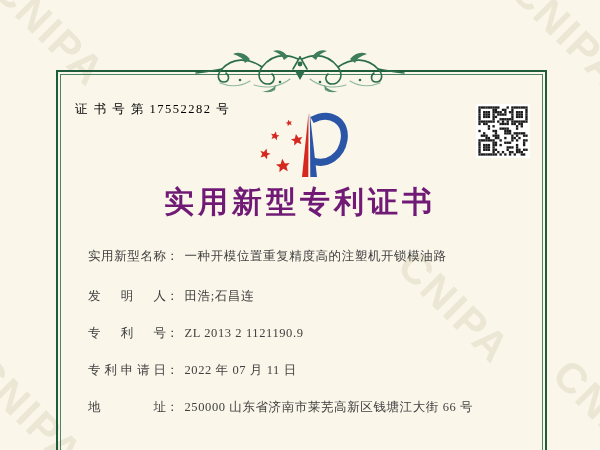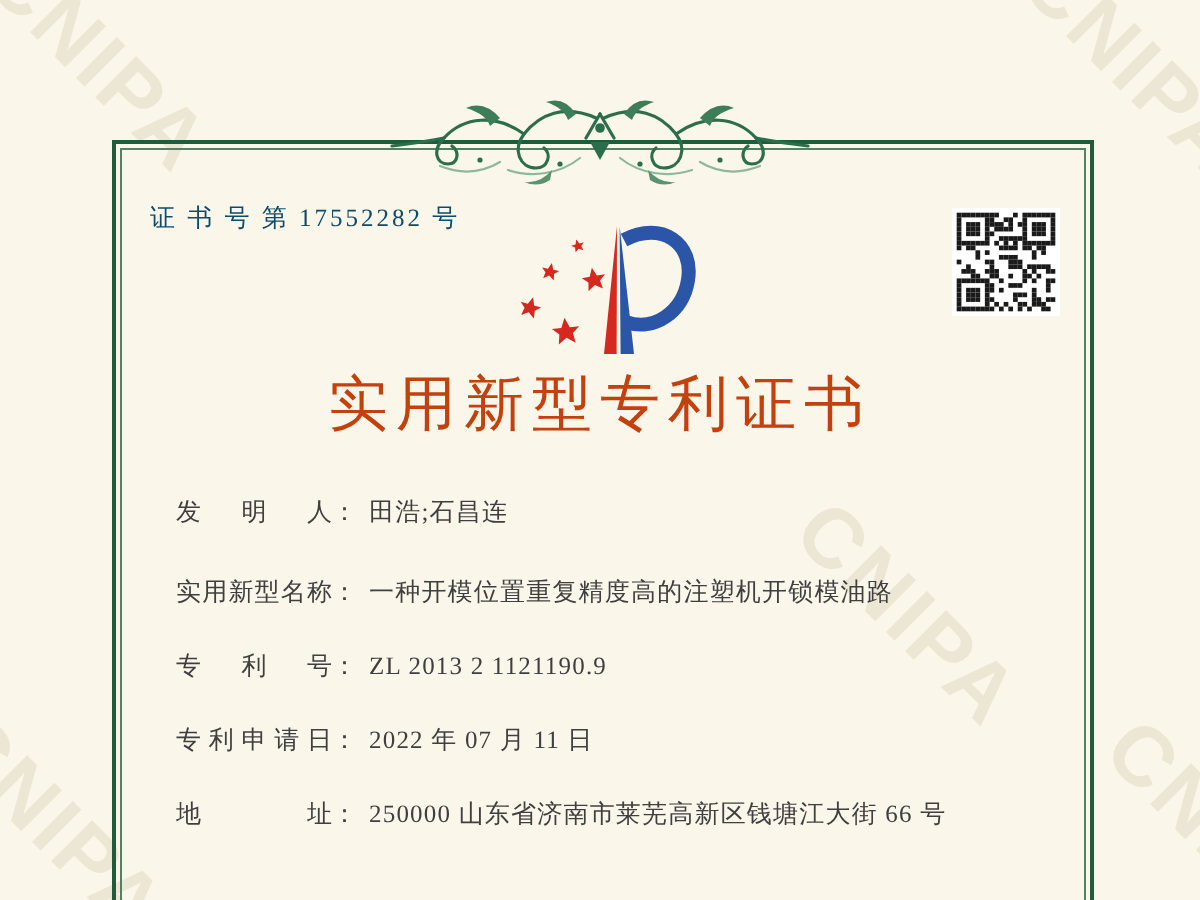--- a/index.html
+++ b/index.html
@@ -25,28 +25,28 @@
     position:absolute;left:2px;top:2px;right:2px;bottom:2px;
     border:1px solid #4e8465;
   }
   
   .ornament{
     position:absolute;left:195px;top:50px;width:210px;height:46px;z-index:2;
   }
   
   .cert-no{
     position:absolute;left:75px;top:101px;
-    font-size:12.5px;letter-spacing:1.5px;color:#0c4a6e;z-index:3;
+    font-size:12.5px;letter-spacing:1.5px;color:#000000;z-index:3;
   }
   .emblem{position:absolute;left:256px;top:109px;width:92px;height:76px;z-index:3;}
   .qr{position:absolute;left:476px;top:104px;width:54px;height:54px;z-index:3;}
   .page-title{
     position:absolute;left:0;top:182px;width:100%;
-    text-align:center;font-size:30px;font-weight:normal;
-    letter-spacing:4px;color:#c2410c;z-index:3;
+    text-align:center;font-size:30px;font-weight:bold;
+    letter-spacing:4px;color:#701a75;z-index:3;
   }
   
   .body-block{
     position:absolute;left:88px;top:248px;width:440px;z-index:3;
     font-size:12.5px;color:#3f3f3f;
   }
   .row{height:17px;line-height:17px;margin-bottom:20px;white-space:nowrap;}
   .row:first-child{margin-bottom:23px;}
   .lbl{
     display:inline-block;width:78px;
@@ -321,26 +321,26 @@
     <rect x="32.869565217391305" y="49.30434782608696" width="2.347826086956522" height="2.347826086956522" fill="#1a1a1a"></rect>
     <rect x="37.56521739130435" y="49.30434782608696" width="2.347826086956522" height="2.347826086956522" fill="#1a1a1a"></rect>
     <rect x="44.608695652173914" y="49.30434782608696" width="2.347826086956522" height="2.347826086956522" fill="#1a1a1a"></rect>
     <rect x="46.95652173913044" y="49.30434782608696" width="2.347826086956522" height="2.347826086956522" fill="#1a1a1a"></rect>
   </svg>
 
 <div class="page-title">实用新型专利证书</div>
 
 <div class="body-block">
   <div class="row">
+    <span class="lbl">实用新型名称</span><span class="colon">：</span><span class="val">一种开模位置重复精度高的注塑机开锁模油路</span>
+  </div>
+  <div class="row">
     <span class="lbl">发明人</span><span class="colon">：</span><span class="val">田浩;石昌连</span>
   </div>
   <div class="row">
-    <span class="lbl">实用新型名称</span><span class="colon">：</span><span class="val">一种开模位置重复精度高的注塑机开锁模油路</span>
-  </div>
-  <div class="row">
     <span class="lbl">专利号</span><span class="colon">：</span><span class="val">ZL 2013 2 1121190.9</span>
   </div>
   <div class="row">
     <span class="lbl">专利申请日</span><span class="colon">：</span><span class="val">2022 年 07 月 11 日</span>
   </div>
   <div class="row">
     <span class="lbl">地址</span><span class="colon">：</span><span class="val">250000  山东省济南市莱芜高新区钱塘江大街 66 号</span>
   </div>
 </div>
 

